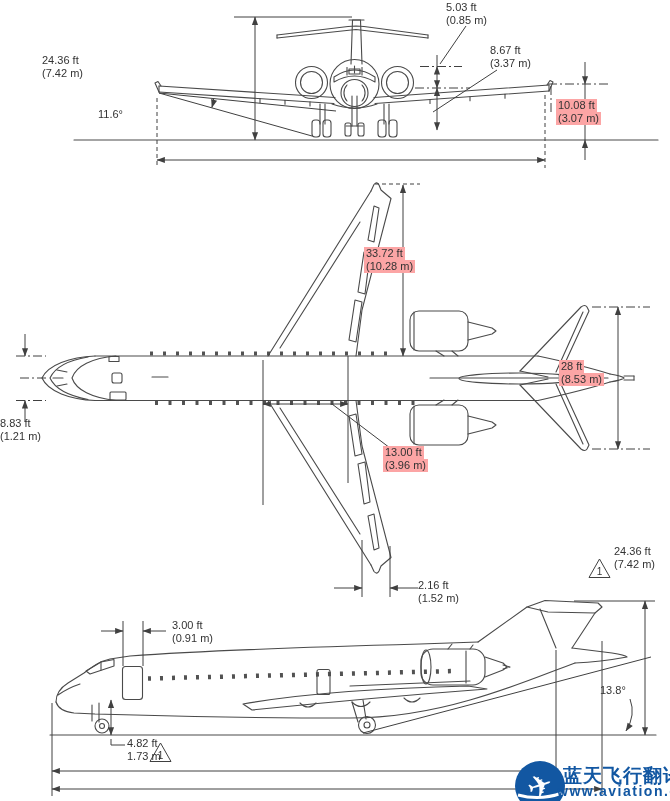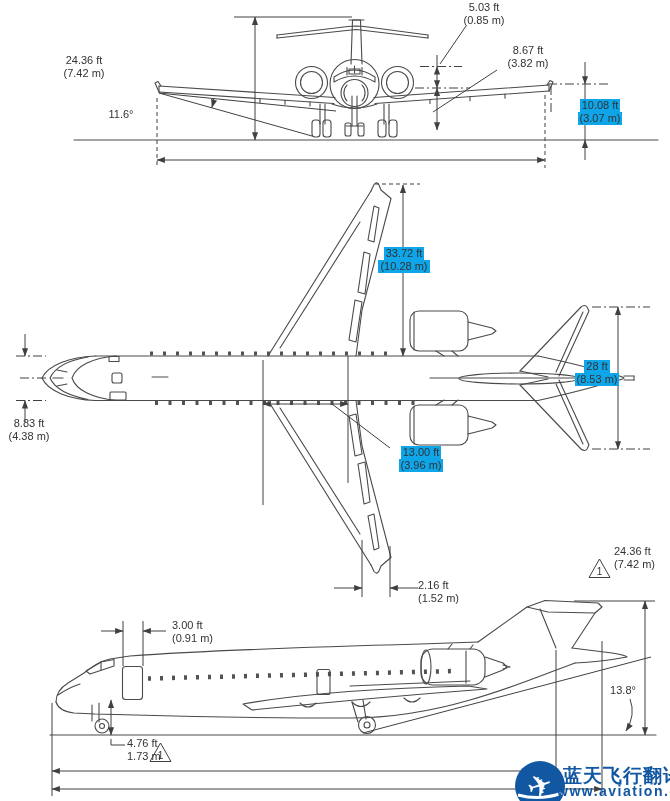--- a/index.html
+++ b/index.html
@@ -1,23 +1,23 @@
 <!DOCTYPE html>
 <html><head>
 <meta charset="utf-8">
 <style>
   html,body{margin:0;padding:0;background:#fff}
   .stage{position:relative;width:670px;height:801px;background:#ffffff;overflow:hidden;
          font-family:"Liberation Sans",sans-serif}
   .stage svg{position:absolute;left:0;top:0}
   .lbl{position:absolute;font:11px/13px "Liberation Sans",sans-serif;color:#333;
-       text-align:center;white-space:nowrap}
+       white-space:nowrap}
   .lbl.left{text-align:left}
   .lbl span{display:inline-block}
-  .lbl span.bg{background:#0ea5e9;padding:0 2px}
+  .lbl span.bg{background:#fca5a5;padding:0 2px}
   
   .a{stroke:#4a4a4a;stroke-width:1.1;fill:none;stroke-linejoin:round;stroke-linecap:round}
   .d{stroke:#404040;stroke-width:1;fill:none}
   .dd{stroke-dasharray:4,3}
   .cd{stroke-dasharray:9,3,2,3}
   .win{stroke:#525252;fill:none}
   .wm-cn{position:absolute;left:563px;top:763px;font-weight:bold;font-size:19px;
          letter-spacing:1px;color:#1257a2;white-space:nowrap}
   .wm-url{position:absolute;left:557px;top:783px;font-weight:bold;font-size:14px;
           letter-spacing:1.5px;color:#1257a2;white-space:nowrap}
@@ -345,58 +345,58 @@
 </div>
 <div class="lbl" style="left:98px;top:108px;width:46px">
   <span>11.6°</span>
 </div>
 <div class="lbl" style="left:446px;top:1px;width:76px">
   <div><span>5.03 ft</span></div>
   <div><span>(0.85 m)</span></div>
 </div>
 <div class="lbl" style="left:490px;top:44px;width:76px">
   <div><span>8.67 ft</span></div>
-  <div><span>(3.82 m)</span></div>
+  <div><span>(3.37 m)</span></div>
 </div>
 <div class="lbl" style="left:556px;top:99px;width:88px">
   <div><span class="bg">10.08 ft</span></div>
   <div><span class="bg">(3.07 m)</span></div>
 </div>
 
 <div class="lbl" style="left:364px;top:247px;width:80px">
   <div><span class="bg">33.72 ft</span></div>
   <div><span class="bg">(10.28 m)</span></div>
 </div>
 <div class="lbl" style="left:559px;top:360px;width:76px">
   <div><span class="bg">28 ft</span></div>
   <div><span class="bg">(8.53 m)</span></div>
 </div>
 <div class="lbl" style="left:0px;top:417px;width:58px">
   <div><span>8.83 ft</span></div>
-  <div><span>(4.38 m)</span></div>
+  <div><span>(1.21 m)</span></div>
 </div>
 <div class="lbl" style="left:383px;top:446px;width:76px">
   <div><span class="bg">13.00 ft</span></div>
   <div><span class="bg">(3.96 m)</span></div>
 </div>
 <div class="lbl left" style="left:418px;top:579px;width:62px">
   <div><span>2.16 ft</span></div>
   <div><span>(1.52 m)</span></div>
 </div>
 
 <div class="lbl left" style="left:614px;top:545px;width:56px">
   <div><span>24.36 ft</span></div>
   <div><span>(7.42 m)</span></div>
 </div>
 <div class="lbl left" style="left:172px;top:619px;width:70px">
   <div><span>3.00 ft</span></div>
   <div><span>(0.91 m)</span></div>
 </div>
 <div class="lbl left" style="left:127px;top:737px;width:48px">
-  <div><span>4.76 ft</span></div>
+  <div><span>4.82 ft</span></div>
   <div><span>1.73 m</span></div>
 </div>
 <div class="lbl" style="left:600px;top:684px;width:46px">
   <span>13.8°</span>
 </div>
 
 <div class="wm-cn">蓝天飞行翻译</div>
 <div class="wm-url">www.aviation.cn</div>
 
 </div>

